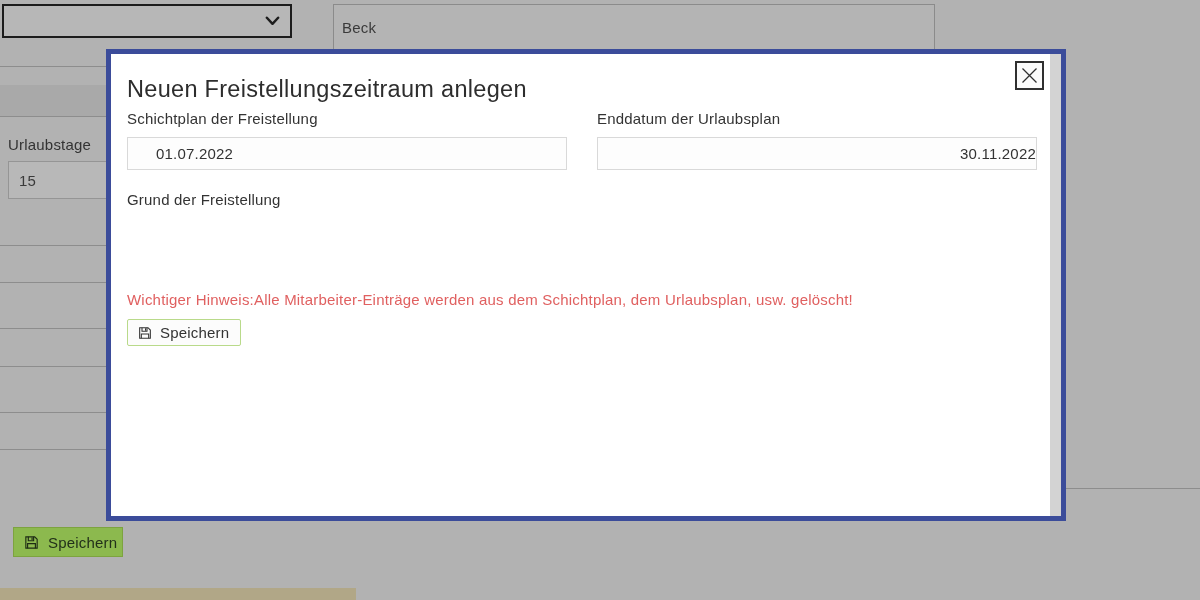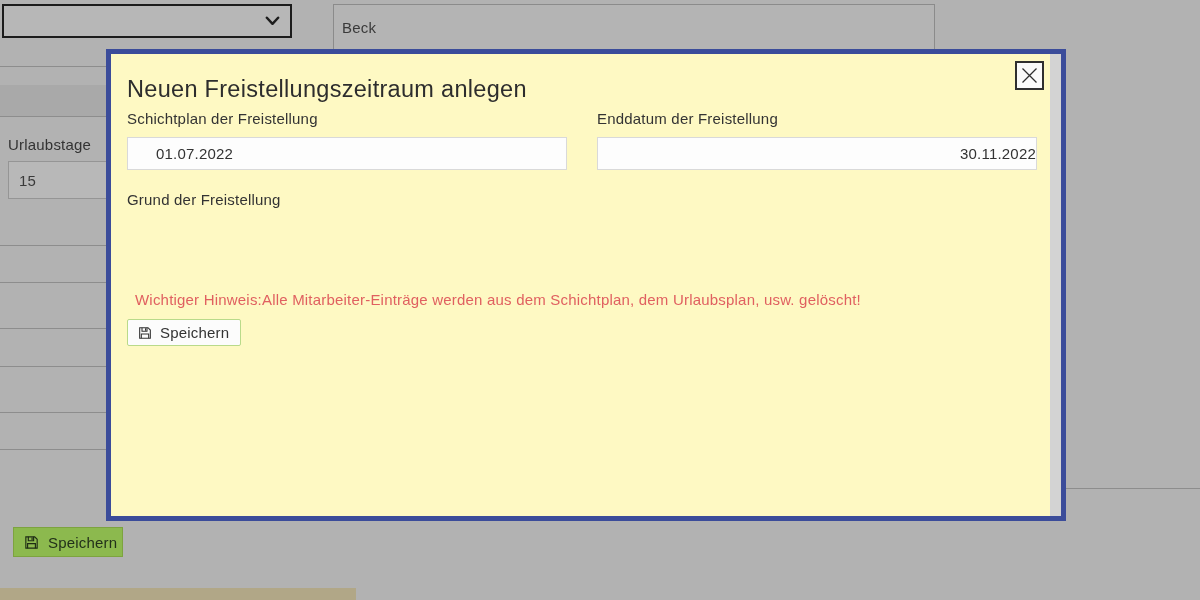--- a/index.html
+++ b/index.html
@@ -19,21 +19,21 @@
   .urlaubstage{left:8px;top:136px;font-size:15px;color:#333;letter-spacing:.2px;}
   .days-input{left:8px;top:161px;width:100px;height:38px;background:#b8b8b8;border:1px solid #959595;
               padding:0 0 0 10px;}
   .green-btn{left:13px;top:527px;width:110px;height:30px;background:var(--save-green-bg,#8cb94e);
              border:1px solid #7da33f;color:#22301a;font-size:15px;display:flex;align-items:center;
              gap:8px;padding:0 0 0 9px;cursor:pointer;letter-spacing:.2px;}
   .khaki{left:0;top:588px;width:356px;height:12px;background:#b1a787;}
 
   
   .modal{position:absolute;left:106px;top:49px;width:960px;height:472px;box-sizing:border-box;
-         border:5px solid var(--modal-border,#3b4c9a);background:#fef9c3;}
+         border:5px solid var(--modal-border,#3b4c9a);background:#ffffff;}
   .modal-scroll-strip{position:absolute;right:0;top:0;width:11px;height:100%;background:#d3d3d3;}
   .modal-el{position:absolute;box-sizing:border-box;}
   .modal-title{left:16px;top:22px;font-size:23.5px;color:#2d2d2d;letter-spacing:.3px;white-space:nowrap;}
   .close-btn{left:904px;top:7px;width:29px;height:29px;border:2px solid #2f2f2f;background:#fafafa;
              display:flex;align-items:center;justify-content:center;cursor:pointer;padding:0;}
   .field-label{font-size:15px;color:#333;letter-spacing:.2px;white-space:nowrap;}
   .m-input{background:#fdfdfd;border:1px solid #d9d9d9;font-size:15px;color:#333;
            padding:0 0 0 28px;font-family:"Liberation Sans",sans-serif;letter-spacing:.2px;}
   .reason-input{background:var(--autofill-blue,#e8f0fe);border:1px solid #cfd8ea;}
   .warning{font-size:15px;color:var(--warning-red,#e06060);letter-spacing:.2px;white-space:nowrap;}
@@ -94,28 +94,28 @@
       <span class="icon">
         <svg width="21" height="21" viewBox="0 0 24 24">
             <path d="M4 4 L20 20 M20 4 L4 20" stroke="#2f2f2f" stroke-width="1.5"></path>
           </svg>
       </span>
     </button>
 
     <div class="modal-el modal-title">Neuen Freistellungszeitraum anlegen</div>
 
     <div class="modal-el field-label" style="left:16px;top:56px;">Schichtplan der Freistellung</div>
-    <div class="modal-el field-label" style="left:486px;top:56px;">Enddatum der Freistellung</div>
+    <div class="modal-el field-label" style="left:486px;top:56px;">Enddatum der Urlaubsplan</div>
 
     <input class="modal-el m-input" style="left: 16px; top: 83px; width: 440px; height: 33px;" value="01.07.2022">
     <input class="modal-el m-input" style="left: 486px; top: 83px; width: 440px; height: 33px; text-align: right;" value="30.11.2022">
 
     <div class="modal-el field-label" style="left:16px;top:137px;">Grund der Freistellung</div>
 
-    <div class="modal-el warning" style="left:16px;top:237px;margin-left:8px;">Wichtiger Hinweis:Alle Mitarbeiter-Einträge werden aus dem Schichtplan, dem Urlaubsplan, usw. gelöscht!</div>
+    <div class="modal-el warning" style="left:16px;top:237px;">Wichtiger Hinweis:Alle Mitarbeiter-Einträge werden aus dem Schichtplan, dem Urlaubsplan, usw. gelöscht!</div>
 
     <button class="modal-el modal-save">
       <span class="icon">
         <svg width="16" height="16" viewBox="0 0 24 24">
             <g fill="none" stroke="#333" stroke-width="1.6">
               <path d="M4 4 H16.5 L20 7.5 V20 H4 Z"></path>
               <path d="M7.5 4 V9.5 H15 V4"></path>
               <path d="M12.8 5 V8.6"></path>
               <path d="M6.5 20 V13.5 H17.5 V20"></path>
             </g>

